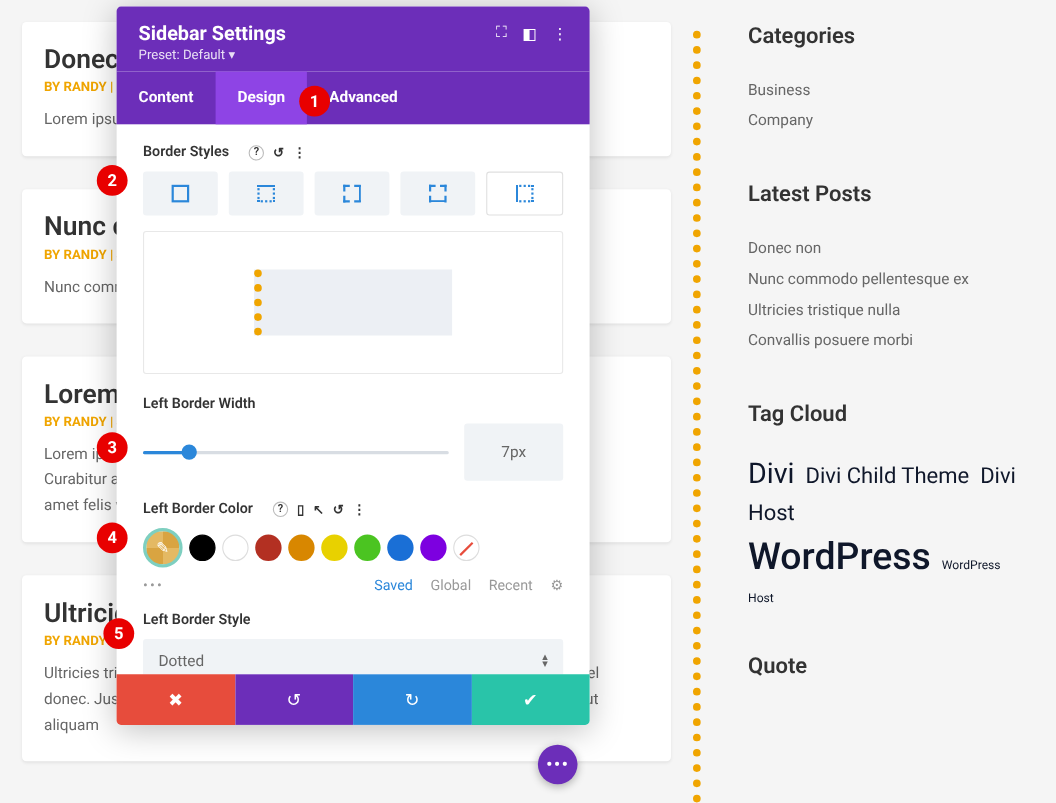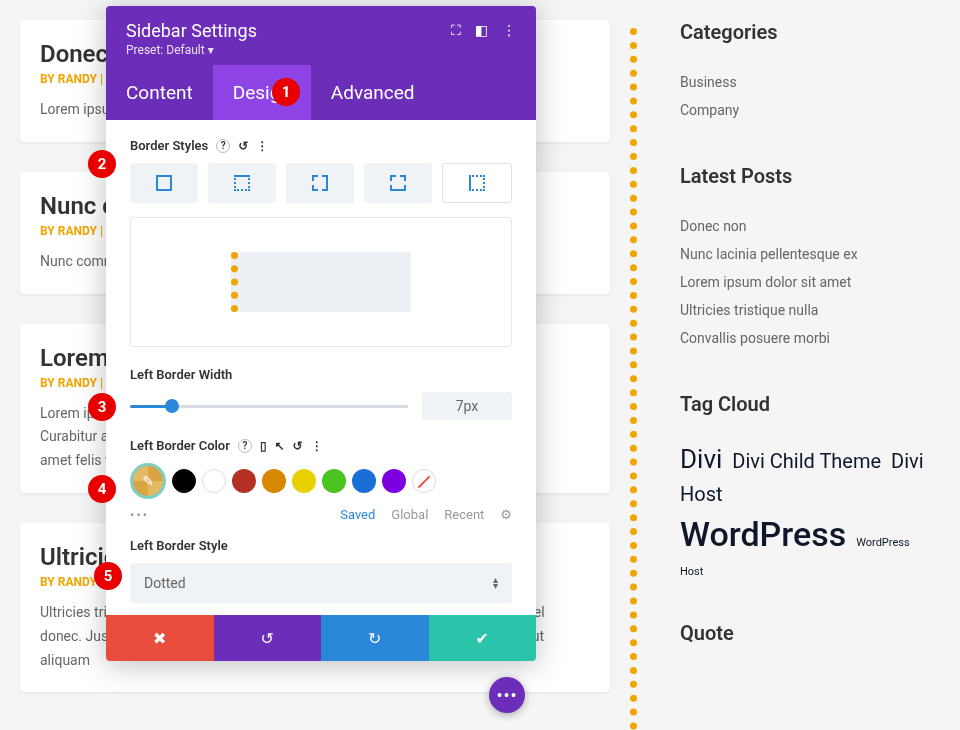--- a/index.html
+++ b/index.html
@@ -23,50 +23,50 @@
 .tag-cloud a { color: #0f172a; text-decoration: none; margin-right: 6px; line-height: 1.5; }
 .tag-lg { font-size: 26px; }
 .tag-md { font-size: 20px; }
 .tag-sm { font-size: 11px; }
 .tag-xl { font-size: 34px; font-weight: 500; }
 
 
 .panel { position: absolute; left: 106px; top: 6px; width: 430px; background: #fff; border-radius: 4px; box-shadow: 0 4px 30px rgba(0,0,0,0.25); }
 .panel-header { background: #6c2eb9; color: #fff; border-radius: 4px 4px 0 0; padding: 14px 20px 8px; }
 .panel-title-row { display: flex; justify-content: space-between; align-items: center; }
-.panel-title { font-size: 18px; font-weight: 400; }
+.panel-title { font-size: 18px; font-weight: 700; }
 .panel-hdr-icons { display: flex; gap: 14px; }
 .panel-hdr-icons span { cursor: pointer; font-size: 14px; }
 .preset { font-size: 12px; margin-top: 2px; opacity: 0.85; cursor: pointer; }
 .panel-tabs { background: #6c2eb9; display: flex; }
-.panel-tab { flex: 0 0 auto; padding: 16px 20px; color: #fff; font-size: 19px; font-weight: 400; cursor: pointer; }
+.panel-tab { flex: 0 0 auto; padding: 16px 20px; color: #fff; font-size: 14px; font-weight: 700; cursor: pointer; }
 .panel-tab.active { background: #8e44e5; }
 
 .panel-body { padding: 18px 24px 12px; max-height: 500px; overflow: hidden; }
-.section-label { font-size: 13px; font-weight: 600; color: #333; margin-bottom: 10px; display: flex; align-items: center; gap: 8px; }
+.section-label { font-size: 13px; font-weight: 600; color: #333; margin-bottom: 10px; display: flex; align-items: center; gap: 18px; }
 .section-icons { display: inline-flex; gap: 8px; align-items: center; }
 .section-icons span { cursor: pointer; font-size: 12px; color: #333; }
 
 .border-style-row { display: flex; gap: 10px; margin-bottom: 14px; }
 .border-style-btn { flex: 1; background: #f0f3f6; height: 40px; border-radius: 3px; display: flex; align-items: center; justify-content: center; cursor: pointer; }
 .border-style-btn.selected { background: #fff; border: 1px solid #e0e0e0; }
 .bs-box { width: 16px; height: 16px; }
 .bs-solid { border: 2px solid #2b87da; }
 .bs-dashed { border: 2px dashed #2b87da; }
 .bs-top { border: 2px dotted #2b87da; border-top: 2px solid #2b87da;}
 .bs-side { border: 2px dotted #2b87da; border-left: 2px solid #2b87da;}
 
 .border-preview { border: 1px solid #e8e8e8; border-radius: 3px; height: 130px; display: flex; align-items: center; justify-content: center; margin-bottom: 20px; }
 .preview-inner { width: 180px; height: 60px; background: #eceff4; border-left: 7px dotted #f0a500; }
 
 .slider-row { display: flex; align-items: center; gap: 14px; margin: 8px 0 18px; }
 .slider-track { flex: 1; height: 3px; background: #d8dde3; border-radius: 2px; position: relative; cursor: pointer; }
 .slider-fill { position: absolute; left: 0; top: 0; height: 100%; width: 15%; background: #2b87da; border-radius: 2px; }
 .slider-thumb { position: absolute; left: 15%; top: 50%; transform: translate(-50%, -50%); width: 14px; height: 14px; background: #2b87da; border-radius: 50%; }
-.slider-val { width: 90px; height: 28px; background: #f0f3f6; border: none; border-radius: 3px; text-align: center; font-size: 14px; color: #666; }
+.slider-val { width: 90px; height: 52px; background: #f0f3f6; border: none; border-radius: 3px; text-align: center; font-size: 14px; color: #666; }
 
 .swatch-row { display: flex; gap: 6px; align-items: center; margin: 8px 0 6px; flex-wrap: wrap; }
 .swatch { width: 24px; height: 24px; border-radius: 50%; cursor: pointer; }
 .swatch-eyedrop { width: 36px; height: 36px; border-radius: 50%; background: repeating-conic-gradient(#d9a441 0 25%, #e4b963 0 50%); border: 3px solid #7ecfc0; display: flex; align-items: center; justify-content: center; color: #fff; font-size: 14px; }
 .swatch-black { background: #000; border:1px solid #000;}
 .swatch-white { background: #fff; border: 1px solid #ddd; }
 .swatch-red { background: #b33022; }
 .swatch-orange { background: #d88700; }
 .swatch-yellow { background: #e8d100; }
 .swatch-green { background: #4bc421; }
@@ -136,22 +136,21 @@
       <h3 class="widget-title">Categories</h3>
       <ul>
         <li>Business</li>
         <li>Company</li>
       </ul>
     </div>
     <div class="widget">
       <h3 class="widget-title">Latest Posts</h3>
       <ul>
         <li>Donec non</li>
-        <li>Nunc lacinia pellentesque ex</li>
-        <li>Lorem ipsum dolor sit amet</li>
+        <li>Nunc commodo pellentesque ex</li>
         <li>Ultricies tristique nulla</li>
         <li>Convallis posuere morbi</li>
       </ul>
     </div>
     <div class="widget tag-cloud">
       <h3 class="widget-title">Tag Cloud</h3>
       <div>
         <a class="tag-lg">Divi</a>
         <a class="tag-md">Divi Child Theme</a>
         <a class="tag-md">Divi Host</a><br>

